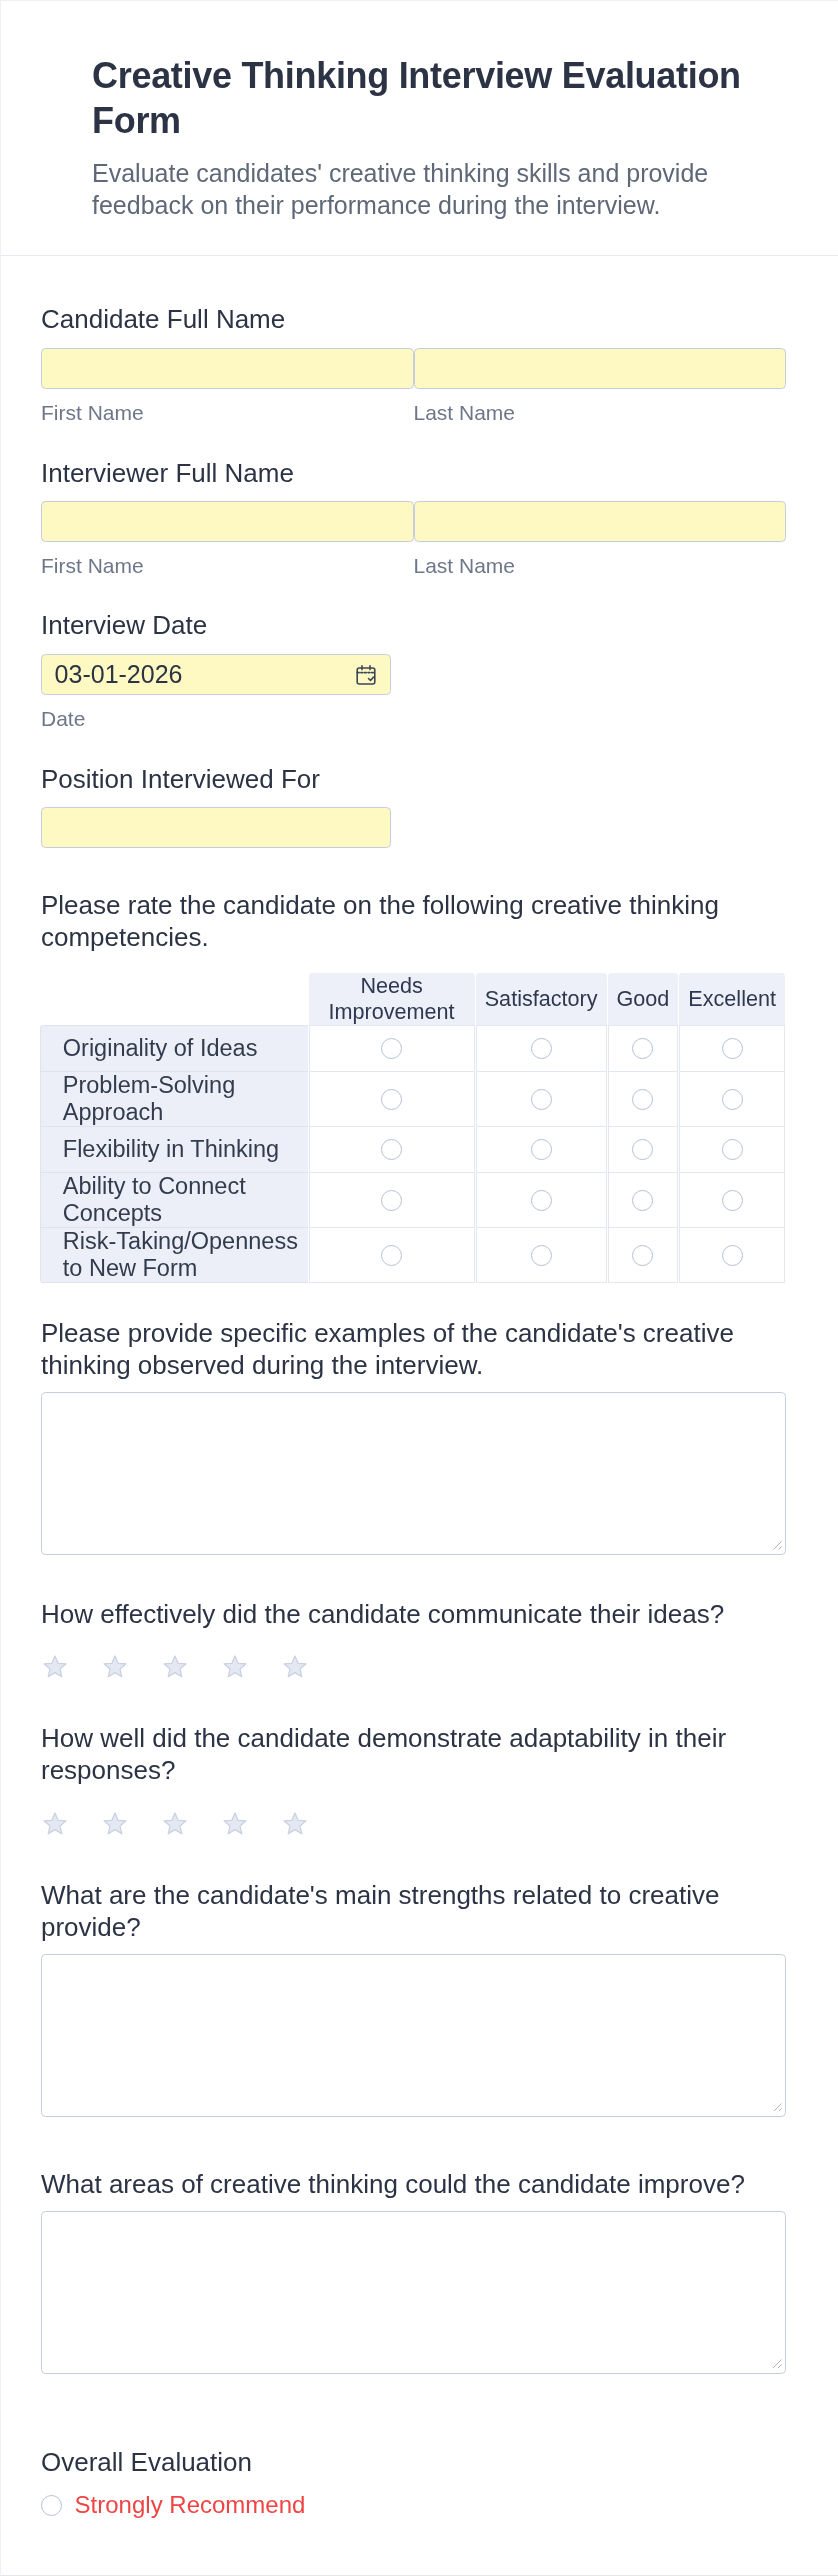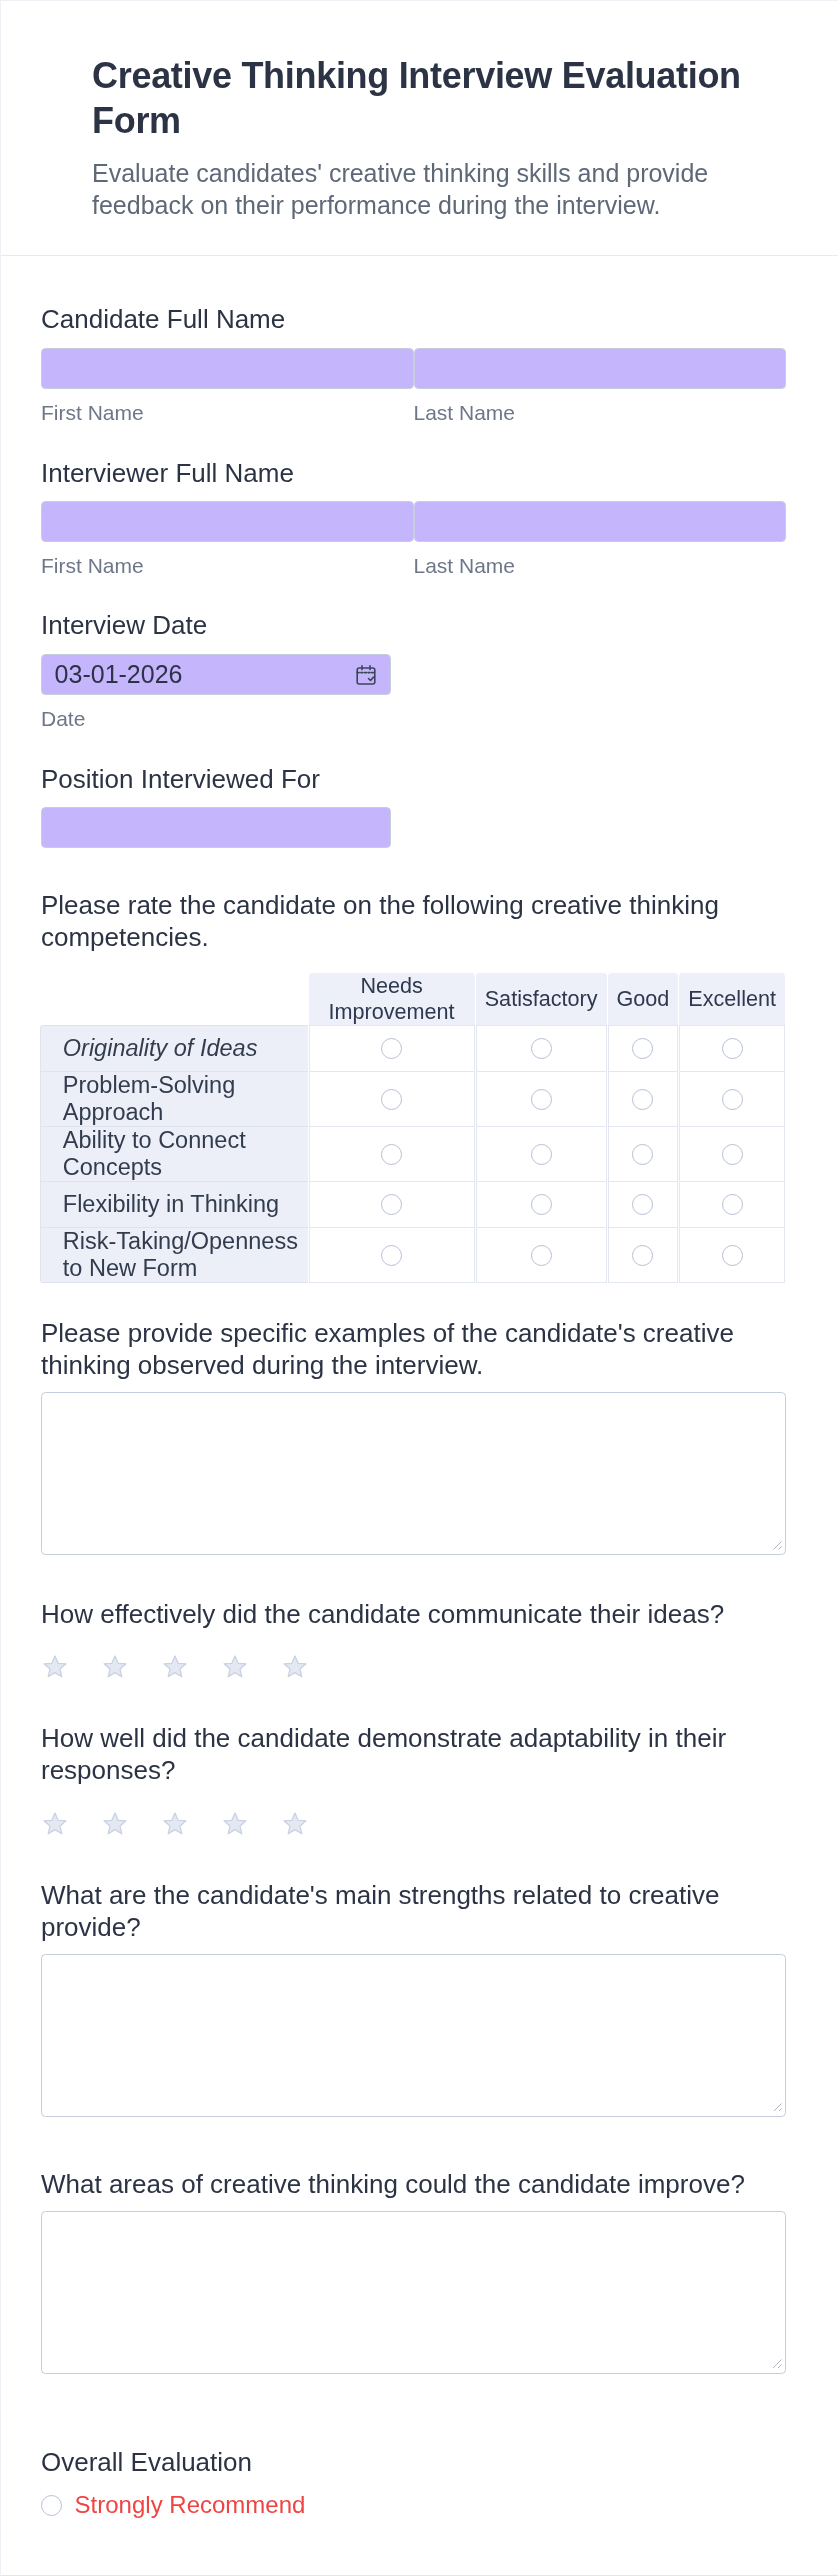--- a/index.html
+++ b/index.html
@@ -13,40 +13,40 @@
   .title{margin:0;font-size:36px;line-height:45px;font-weight:700;color:#2b3344;letter-spacing:-0.3px;}
   .desc{margin-top:14.4px;font-size:25px;line-height:32px;color:#5e6877;max-width:685px;}
   .hdr-divider{margin-top:34px;border-top:0.9px solid #e8eaf2;height:0;}
   
   .main{padding:47px 52px 0 40px;}
   .q{font-size:26px;line-height:32px;font-weight:500;color:#2b3344;}
   .sublabel{font-size:21px;line-height:25px;color:#6e7789;margin-top:10.8px;}
   .row2{display:flex;}
   .col{flex:1;}
   .tin{display:block;width:100%;height:41px;box-sizing:border-box;border:0.9px solid #c6cddc;
-       border-radius:4.5px;background:#c4b5fd;font-family:inherit;font-size:25px;color:#2b3344;padding:0 12.6px;outline:none;}
+       border-radius:4.5px;background:#fef9c3;font-family:inherit;font-size:25px;color:#2b3344;padding:0 12.6px;outline:none;}
   .half{width:350px;}
   .mb-q{margin-bottom:12.6px;}
   .field-candidate{margin-bottom:32px;}
   .field-interviewer{margin-bottom:31px;}
   .field-date{margin-bottom:32px;}
   .field-position{margin-bottom:41px;}
   .datewrap{position:relative;width:350px;}
   .datewrap .tin{padding-right:49px;}
   .cal-ic{position:absolute;right:13.5px;top:9px;width:24px;height:24px;pointer-events:none;}
   
   .rt-question{margin-bottom:20px;max-width:704px;}
   table.rt{border-collapse:separate;border-spacing:1.8px 0;margin-left:-1.8px;margin-bottom:34px;}
   .rt th,.rt td{padding:0;}
   .rt th.hcell{background:#edf0f8;height:42px;font-size:21.6px;font-weight:400;color:#2e3850;
       border-radius:3.6px 3.6px 0 0;padding:0 9px;text-align:center;}
   .rt td{height:45px;}
   .rt td.rlabel{background:#eceff7;font-size:23.5px;color:#333c4e;padding:0 9px 0 21.6px;
       border-top:0.9px solid #dfe3ee;border-left:0.9px solid #dfe3ee;}
-  .rt tr:first-child td.rlabel{border-top-left-radius:3.6px;font-style:italic;}
+  .rt tr:first-child td.rlabel{border-top-left-radius:3.6px;}
   .rt tr:last-child td.rlabel{border-bottom:0.9px solid #dfe3ee;border-bottom-left-radius:3.6px;}
   .rt td.rcell{background:#fff;border:0.9px solid #e3e7f1;border-bottom:none;text-align:center;}
   .rt tr:last-child td.rcell{border-bottom:0.9px solid #e3e7f1;}
   .radio{display:inline-block;width:21px;height:21px;border:0.9px solid #b7c0d4;border-radius:50%;
       background:#fff;box-sizing:border-box;vertical-align:middle;}
   
   .tawrap{position:relative;margin-top:10.8px;}
   .ta{display:block;width:100%;height:163px;box-sizing:border-box;border:0.9px solid #c6cddc;border-radius:4.5px;
       background:#fff;resize:none;outline:none;font-family:inherit;font-size:25px;padding:10.8px 12.6px;}
   .grip{position:absolute;right:4.5px;bottom:5.4px;width:11.7px;height:11.7px;
@@ -152,28 +152,28 @@
             <td class="rcell"><span class="radio"></span></td>
           </tr>
           <tr>
             <td class="rlabel">Problem-Solving Approach</td>
             <td class="rcell"><span class="radio"></span></td>
             <td class="rcell"><span class="radio"></span></td>
             <td class="rcell"><span class="radio"></span></td>
             <td class="rcell"><span class="radio"></span></td>
           </tr>
           <tr>
+            <td class="rlabel">Flexibility in Thinking</td>
+            <td class="rcell"><span class="radio"></span></td>
+            <td class="rcell"><span class="radio"></span></td>
+            <td class="rcell"><span class="radio"></span></td>
+            <td class="rcell"><span class="radio"></span></td>
+          </tr>
+          <tr>
             <td class="rlabel">Ability to Connect Concepts</td>
-            <td class="rcell"><span class="radio"></span></td>
-            <td class="rcell"><span class="radio"></span></td>
-            <td class="rcell"><span class="radio"></span></td>
-            <td class="rcell"><span class="radio"></span></td>
-          </tr>
-          <tr>
-            <td class="rlabel">Flexibility in Thinking</td>
             <td class="rcell"><span class="radio"></span></td>
             <td class="rcell"><span class="radio"></span></td>
             <td class="rcell"><span class="radio"></span></td>
             <td class="rcell"><span class="radio"></span></td>
           </tr>
           <tr>
             <td class="rlabel">Risk-Taking/Openness to New Form</td>
             <td class="rcell"><span class="radio"></span></td>
             <td class="rcell"><span class="radio"></span></td>
             <td class="rcell"><span class="radio"></span></td>

